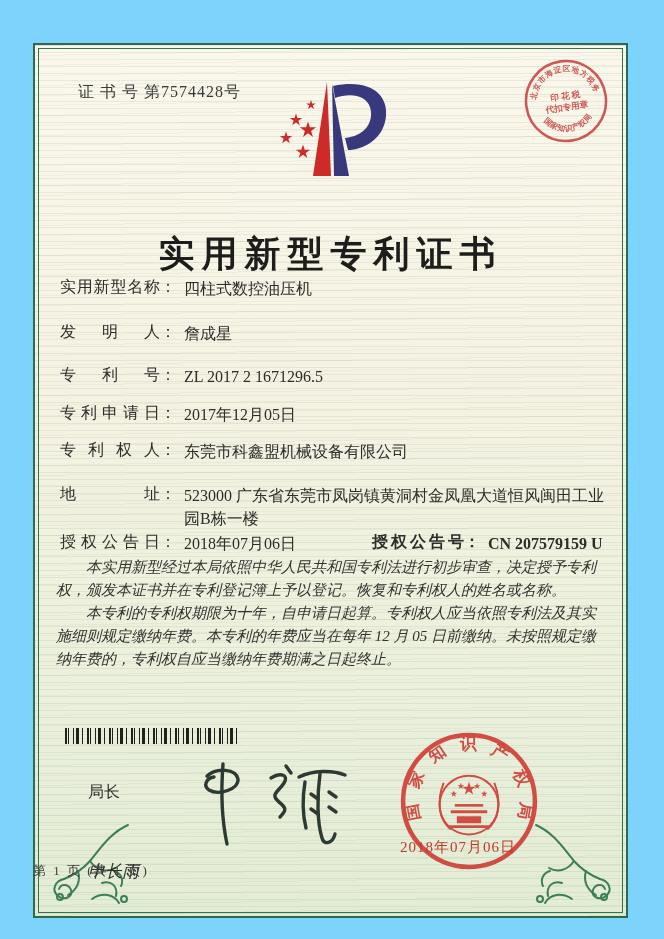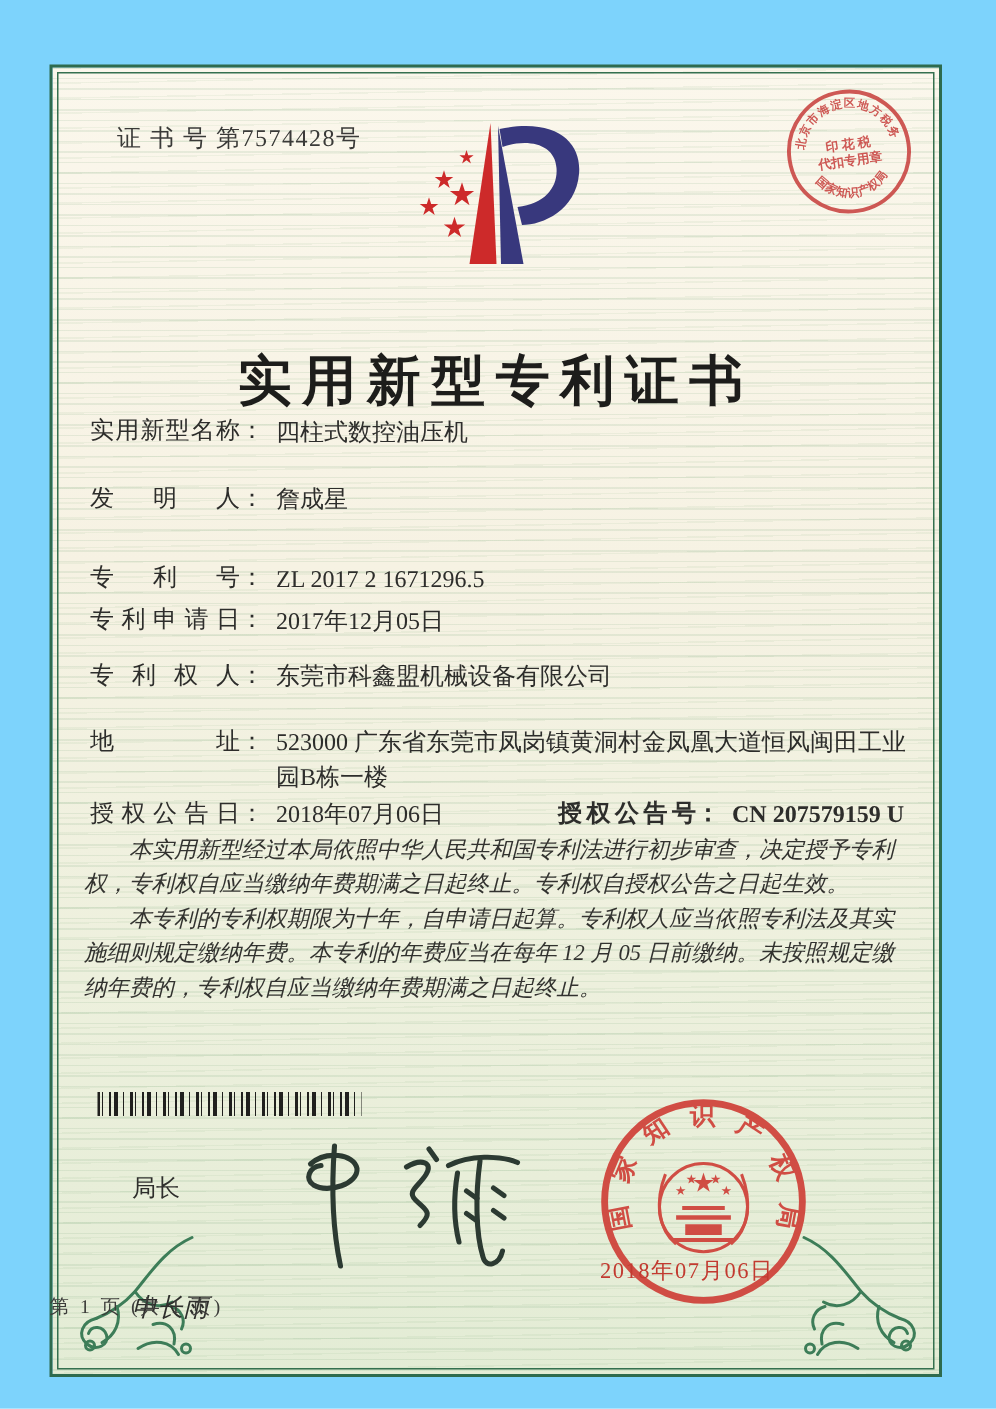--- a/index.html
+++ b/index.html
@@ -104,41 +104,41 @@
   </svg>
 
   <div class="title">实用新型专利证书</div>
 
   <div class="field-row" style="top:277px">
     <span class="field-label">实用新型名称</span><span class="field-colon">：</span><span class="field-value">四柱式数控油压机</span>
   </div>
   <div class="field-row" style="top:322px">
     <span class="field-label">发明人</span><span class="field-colon">：</span><span class="field-value">詹成星</span>
   </div>
-  <div class="field-row" style="top:375px">
+  <div class="field-row" style="top:365px">
     <span class="field-label">专利号</span><span class="field-colon">：</span><span class="field-value">ZL 2017 2 1671296.5</span>
   </div>
   <div class="field-row" style="top:403px">
     <span class="field-label">专利申请日</span><span class="field-colon">：</span><span class="field-value">2017年12月05日</span>
   </div>
   <div class="field-row" style="top:440px">
     <span class="field-label">专利权人</span><span class="field-colon">：</span><span class="field-value">东莞市科鑫盟机械设备有限公司</span>
   </div>
   <div class="field-row" style="top:484px">
     <span class="field-label">地址</span><span class="field-colon">：</span><span class="field-value" style="width:430px">523000 广东省东莞市凤岗镇黄洞村金凤凰大道恒风闽田工业园B栋一楼</span>
   </div>
   <div class="field-row" style="top:532px">
     <span class="field-label">授权公告日</span><span class="field-colon">：</span><span class="field-value">2018年07月06日</span>
     <span class="grant-pair2">
       <span class="field-label">授权公告号</span><span class="field-colon">：</span><span class="field-value">CN 207579159 U</span>
     </span>
   </div>
 
   <div class="paragraphs">
-    <p>本实用新型经过本局依照中华人民共和国专利法进行初步审查，决定授予专利权，专利权自应当缴纳年费期满之日起终止。专利权自授权公告之日起生效。</p>
+    <p>本实用新型经过本局依照中华人民共和国专利法进行初步审查，决定授予专利权，颁发本证书并在专利登记簿上予以登记。恢复和专利权人的姓名或名称。</p>
     <p>本专利的专利权期限为十年，自申请日起算。专利权人应当依照专利法及其实施细则规定缴纳年费。本专利的年费应当在每年 12 月 05 日前缴纳。未按照规定缴纳年费的，专利权自应当缴纳年费期满之日起终止。</p>
   </div>
 
   <div class="barcode"></div>
 
   <div class="signer-title">局长</div>
   <div class="signer-name">申长雨</div>
 
   <svg class="signature" viewBox="0 0 170 108">
     <g fill="none" stroke="#2c3a32" stroke-width="3.4" stroke-linecap="round">

